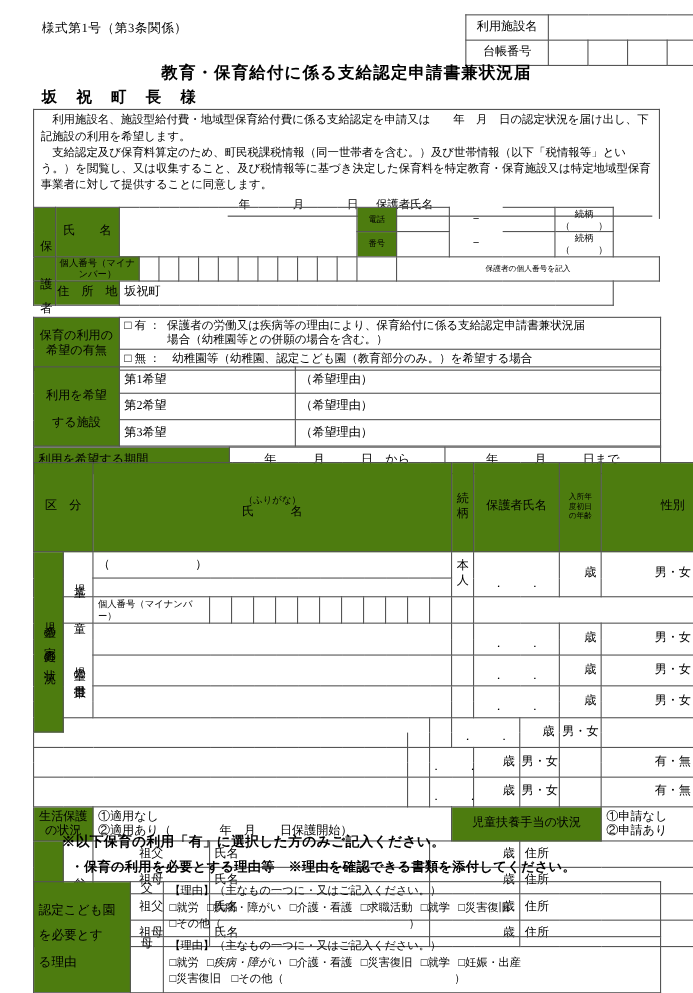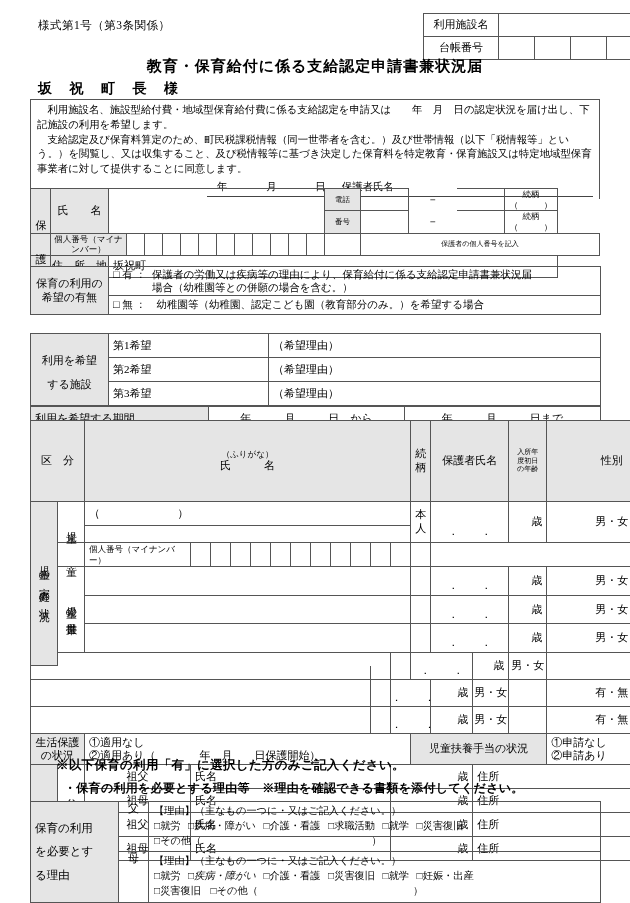--- a/index.html
+++ b/index.html
@@ -15,21 +15,21 @@
   .page{width:622px;height:903px;position:relative;box-sizing:border-box;padding:0;}
 
   
   table{border-collapse:collapse;table-layout:fixed;}
   td,th{border:1px solid #555;padding:0;font-weight:normal;vertical-align:middle;
         font-size:11px;line-height:1.25;}
   .nb{border:none;}
   .c{text-align:center;}
   .l{text-align:left;}
   .r{text-align:right;}
-  .shade{background:#e5e5e5;}
+  .shade{background:#4d7c0f;}
   .pad{padding:1px 4px;}
   .vert{
     writing-mode:vertical-rl;
     text-orientation:upright;
     letter-spacing:3px;
     margin:0 auto;
     line-height:1;
   }
   .vert2{
     writing-mode:vertical-rl;
@@ -201,21 +201,21 @@
         <td class="shade c" style="height:21px;">
           <span class="vert">者</span>
         </td>
         <td class="shade c">住　所　地</td>
         <td colspan="17" class="pad l">坂祝町</td>
       </tr>
     </tbody>
       </table>
   </div>
 
-  <div class="block" style="top:266px;">
+  <div class="block" style="top:288px;">
     <table>
       <colgroup>
           <col style="width:78px">
           <col style="width:492px">
         </colgroup>
       <tbody>
           <tr>
         <td rowspan="2" class="shade c" style="height:32px;">
           <div>保育の利用の</div>
           <div>希望の有無</div>
@@ -519,21 +519,21 @@
   <div class="block reason" style="top:801px;">
     <table>
       <colgroup>
           <col style="width:88px">
           <col style="width:30px">
           <col style="width:452px">
         </colgroup>
       <tbody>
           <tr>
         <td rowspan="2" class="shade pad rlbl" style="vertical-align:middle;">
-          <div>保育の利用</div>
+          <div>認定こども園</div>
           <div>を必要とす</div>
           <div>る理由</div>
         </td>
         <td class="c" style="height:46px;">父</td>
         <td class="rbody">
           <div>【理由】（主なもの一つに・又はご記入ください。）</div>
           <div class="row1">
             <span><span>□</span><span>就労</span></span>
             <span style="padding-left:5px;"><span>□</span><span>疾病・障がい</span></span>
             <span style="padding-left:5px;"><span>□</span><span>介護・看護</span></span>

